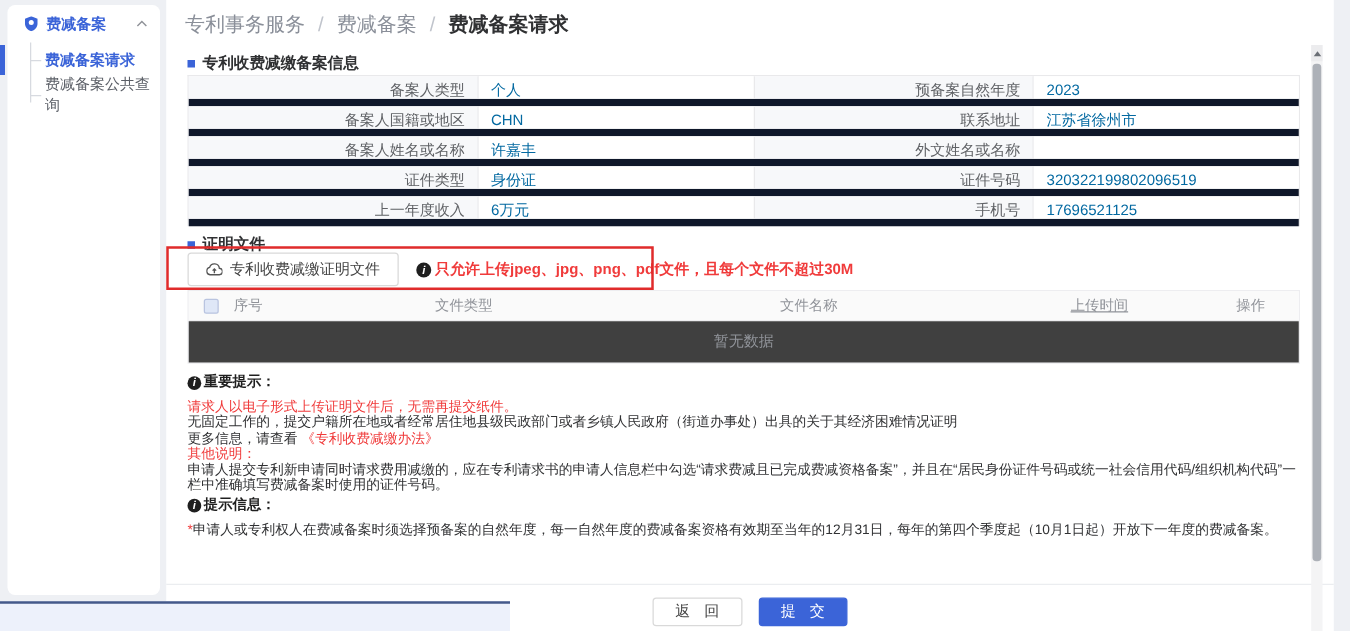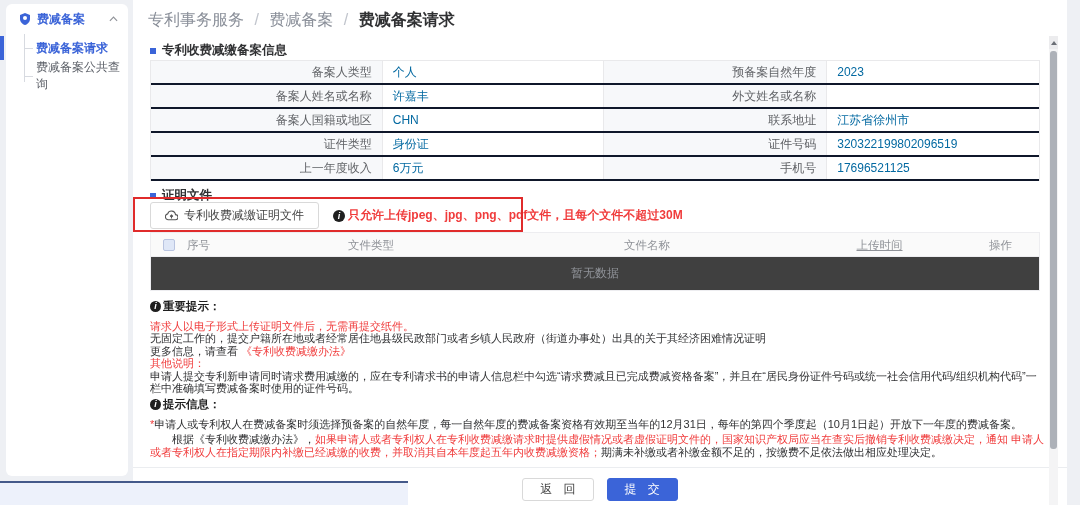--- a/index.html
+++ b/index.html
@@ -31,21 +31,21 @@
 
   .breadcrumb { position:absolute; top:10px; left:15px; color:#8a8f99; font-size:16px; }
   .breadcrumb .sep { margin:0 6px; color:#c0c4cc; }
   .breadcrumb .current { color:#303133; font-weight:bold; }
 
   .sec-title { position:absolute; left:17px; font-weight:bold; font-size:12.5px; color:#303133; display:flex; align-items:center; }
   .sec-title .sq { width:6px; height:6px; background:#3b64d8; margin-right:6px; display:inline-block; }
 
   
   .info-table { position:absolute; top:60px; left:17px; width:890px; border:1px solid #e9e9eb; border-bottom:none; }
-  .irow { display:flex; height:24px; line-height:23px; border-bottom:2px solid #0f172a; }
+  .irow { display:flex; height:24px; line-height:23px; border-bottom:6px solid #0f172a; }
   .irow .lbl { background:#f7f8fa; color:#606266; text-align:right; padding-right:10px; border-right:1px solid #e9e9eb; }
   .irow .val { background:#fff; color:#0369a1; padding-left:10px; }
   .c1 { width:232px; } .c2 { width:222px; border-right:1px solid #e9e9eb; } .c3 { width:223px; } .c4 { width:212px; }
 
   
   .upload-row { position:absolute; top:202px; left:17px; display:flex; align-items:center; }
   .upload-btn { display:flex; align-items:center; height:27px; padding:0 14px; border:1px solid #d9d9d9; border-radius:3px; background:#fff; color:#444; font-size:12px; cursor:pointer; }
   .upload-btn svg { margin-right:6px; }
   .upload-note { display:flex; align-items:center; margin-left:14px; color:#f03b3b; font-weight:bold; font-size:12px; }
   .info-dot { display:inline-block; width:12px; height:12px; border-radius:50%; background:#1f1f1f; color:#fff; font-size:9px; line-height:12px; text-align:center; font-style:italic; font-weight:bold; flex:0 0 auto; margin-right:3px; }
@@ -126,30 +126,30 @@
   </div>
 
   <div class="info-table">
     <div class="irow">
       <div class="lbl c1">备案人类型</div>
       <div class="val c2">个人</div>
       <div class="lbl c3">预备案自然年度</div>
       <div class="val c4">2023</div>
     </div>
     <div class="irow">
+      <div class="lbl c1">备案人国籍或地区</div>
+      <div class="val c2">CHN</div>
+      <div class="lbl c3">联系地址</div>
+      <div class="val c4">江苏省徐州市</div>
+    </div>
+    <div class="irow">
       <div class="lbl c1">备案人姓名或名称</div>
       <div class="val c2">许嘉丰</div>
       <div class="lbl c3">外文姓名或名称</div>
       <div class="val c4"></div>
-    </div>
-    <div class="irow">
-      <div class="lbl c1">备案人国籍或地区</div>
-      <div class="val c2">CHN</div>
-      <div class="lbl c3">联系地址</div>
-      <div class="val c4">江苏省徐州市</div>
     </div>
     <div class="irow">
       <div class="lbl c1">证件类型</div>
       <div class="val c2">身份证</div>
       <div class="lbl c3">证件号码</div>
       <div class="val c4">320322199802096519</div>
     </div>
     <div class="irow">
       <div class="lbl c1">上一年度收入</div>
       <div class="val c2">6万元</div>
@@ -207,23 +207,20 @@
   </div>
 
   <div class="notice" style="top:398px;">
     <div class="title">
       <span class="info-dot">i</span>
       <span>提示信息：</span>
     </div>
     <div class="n-line" style="margin-top:6px;">
       <span class="red">*</span><span>申请人或专利权人在费减备案时须选择预备案的自然年度，每一自然年度的费减备案资格有效期至当年的12月31日，每年的第四个季度起（10月1日起）开放下一年度的费减备案。</span>
     </div>
-    <div class="n-line indent" style="margin-top:3px;">
-      <span>根据《专利收费减缴办法》，</span><span class="red">如果申请人或者专利权人在专利收费减缴请求时提供虚假情况或者虚假证明文件的，国家知识产权局应当在查实后撤销专利收费减缴决定，通知 申请人或者专利权人在指定期限内补缴已经减缴的收费，并取消其自本年度起五年内收费减缴资格；</span><span>期满未补缴或者补缴金额不足的，按缴费不足依法做出相应处理决定。</span>
-    </div>
   </div>
 
   <div class="foot-divider"></div>
   <div class="foot-btns">
     <button class="btn btn-back">返 回</button>
     <button class="btn btn-submit">提 交</button>
   </div>
 
   <div class="scrollbar">
     <div class="scroll-up">

